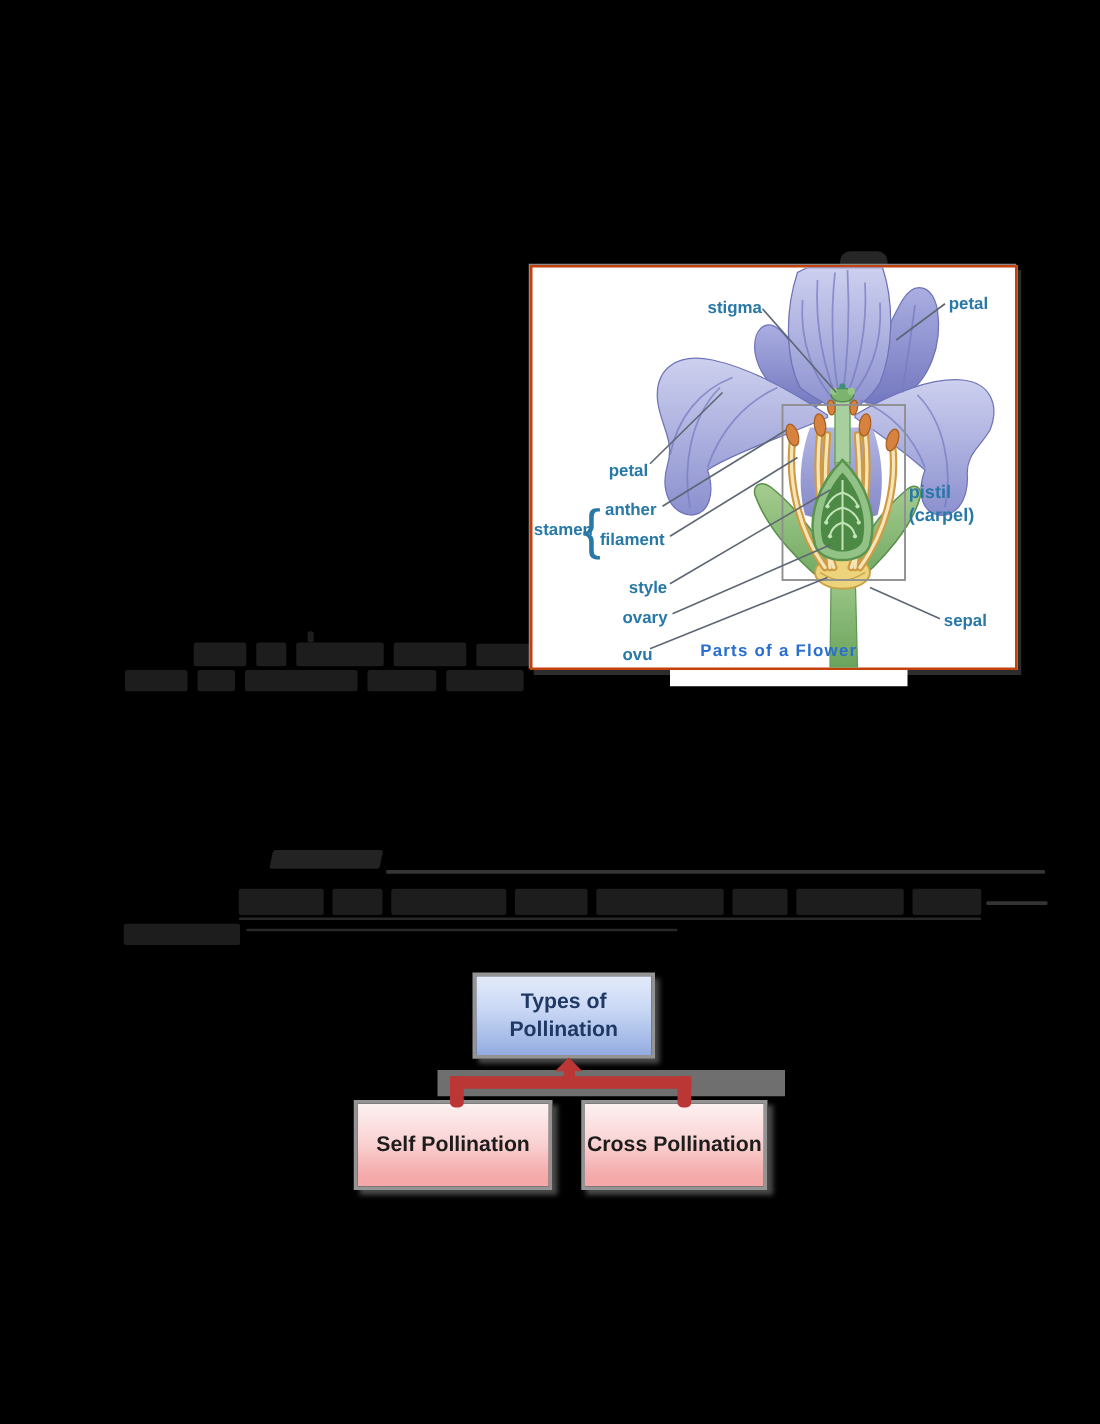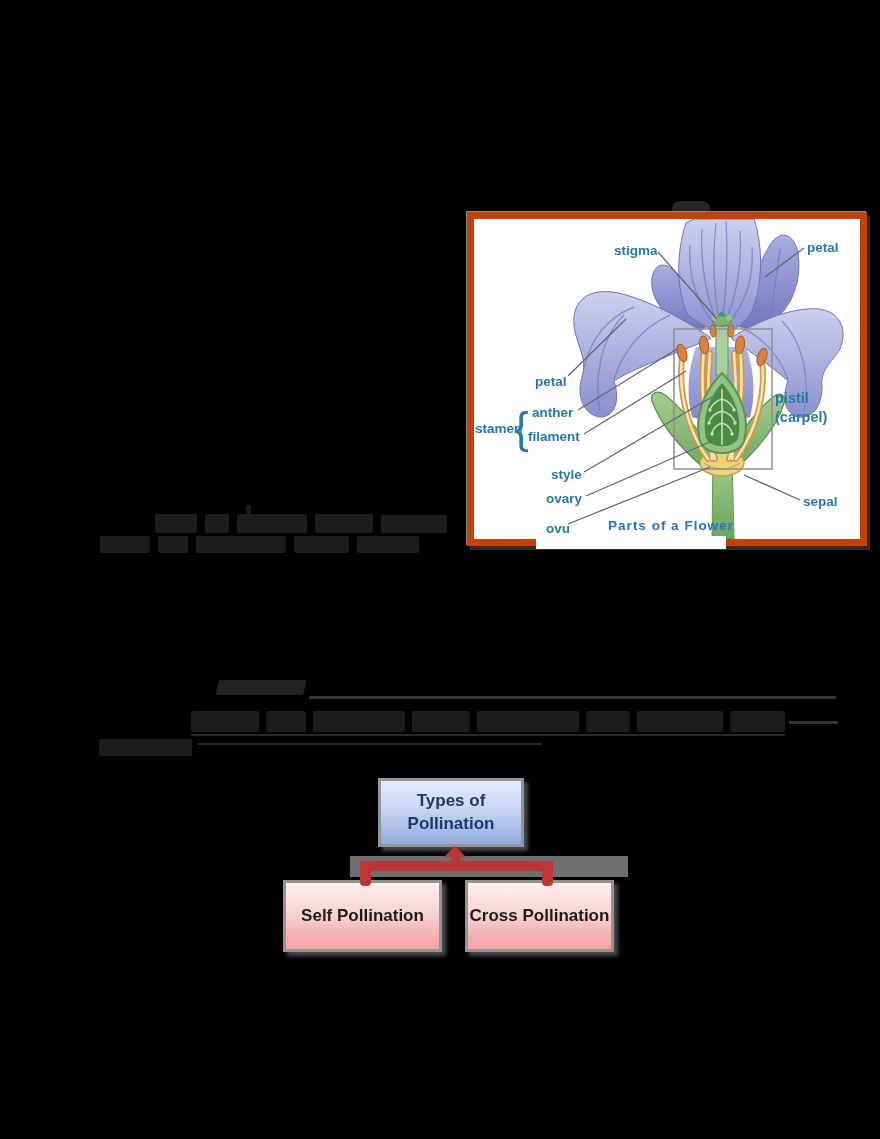--- a/index.html
+++ b/index.html
@@ -9,22 +9,22 @@
   }
 
   
   .smudge { position:absolute; background:#1d1d1d; border-radius:2px; }
   .smudge.lighter { background:#232323; }
   .blank  { position:absolute; background:#343434; border-radius:1px; }
   .blank.dim { background:#282828; }
 
   
   #flower-frame {
-    position:absolute; left:467px; top:212px; width:386px; height:320px;
-    background:#ffffff; border:7px solid #c2410c;
+    position:absolute; left:424px; top:212px; width:386px; height:320px;
+    background:#ffffff; border:2px solid #c2410c;
     box-shadow: 3px 4px 0 #2c2c2c, -1px -1px 0 #8a8a8a;
     z-index:2;
   }
   #flower-frame svg { position:absolute; left:0; top:0; }
   #caption-tab {
     position:absolute; left:536px; top:536px; width:190px; height:13px;
     background:#ffffff; z-index:3;
   }
   #petal-peek {
     position:absolute; left:672px; top:201px; width:38px; height:13px;

